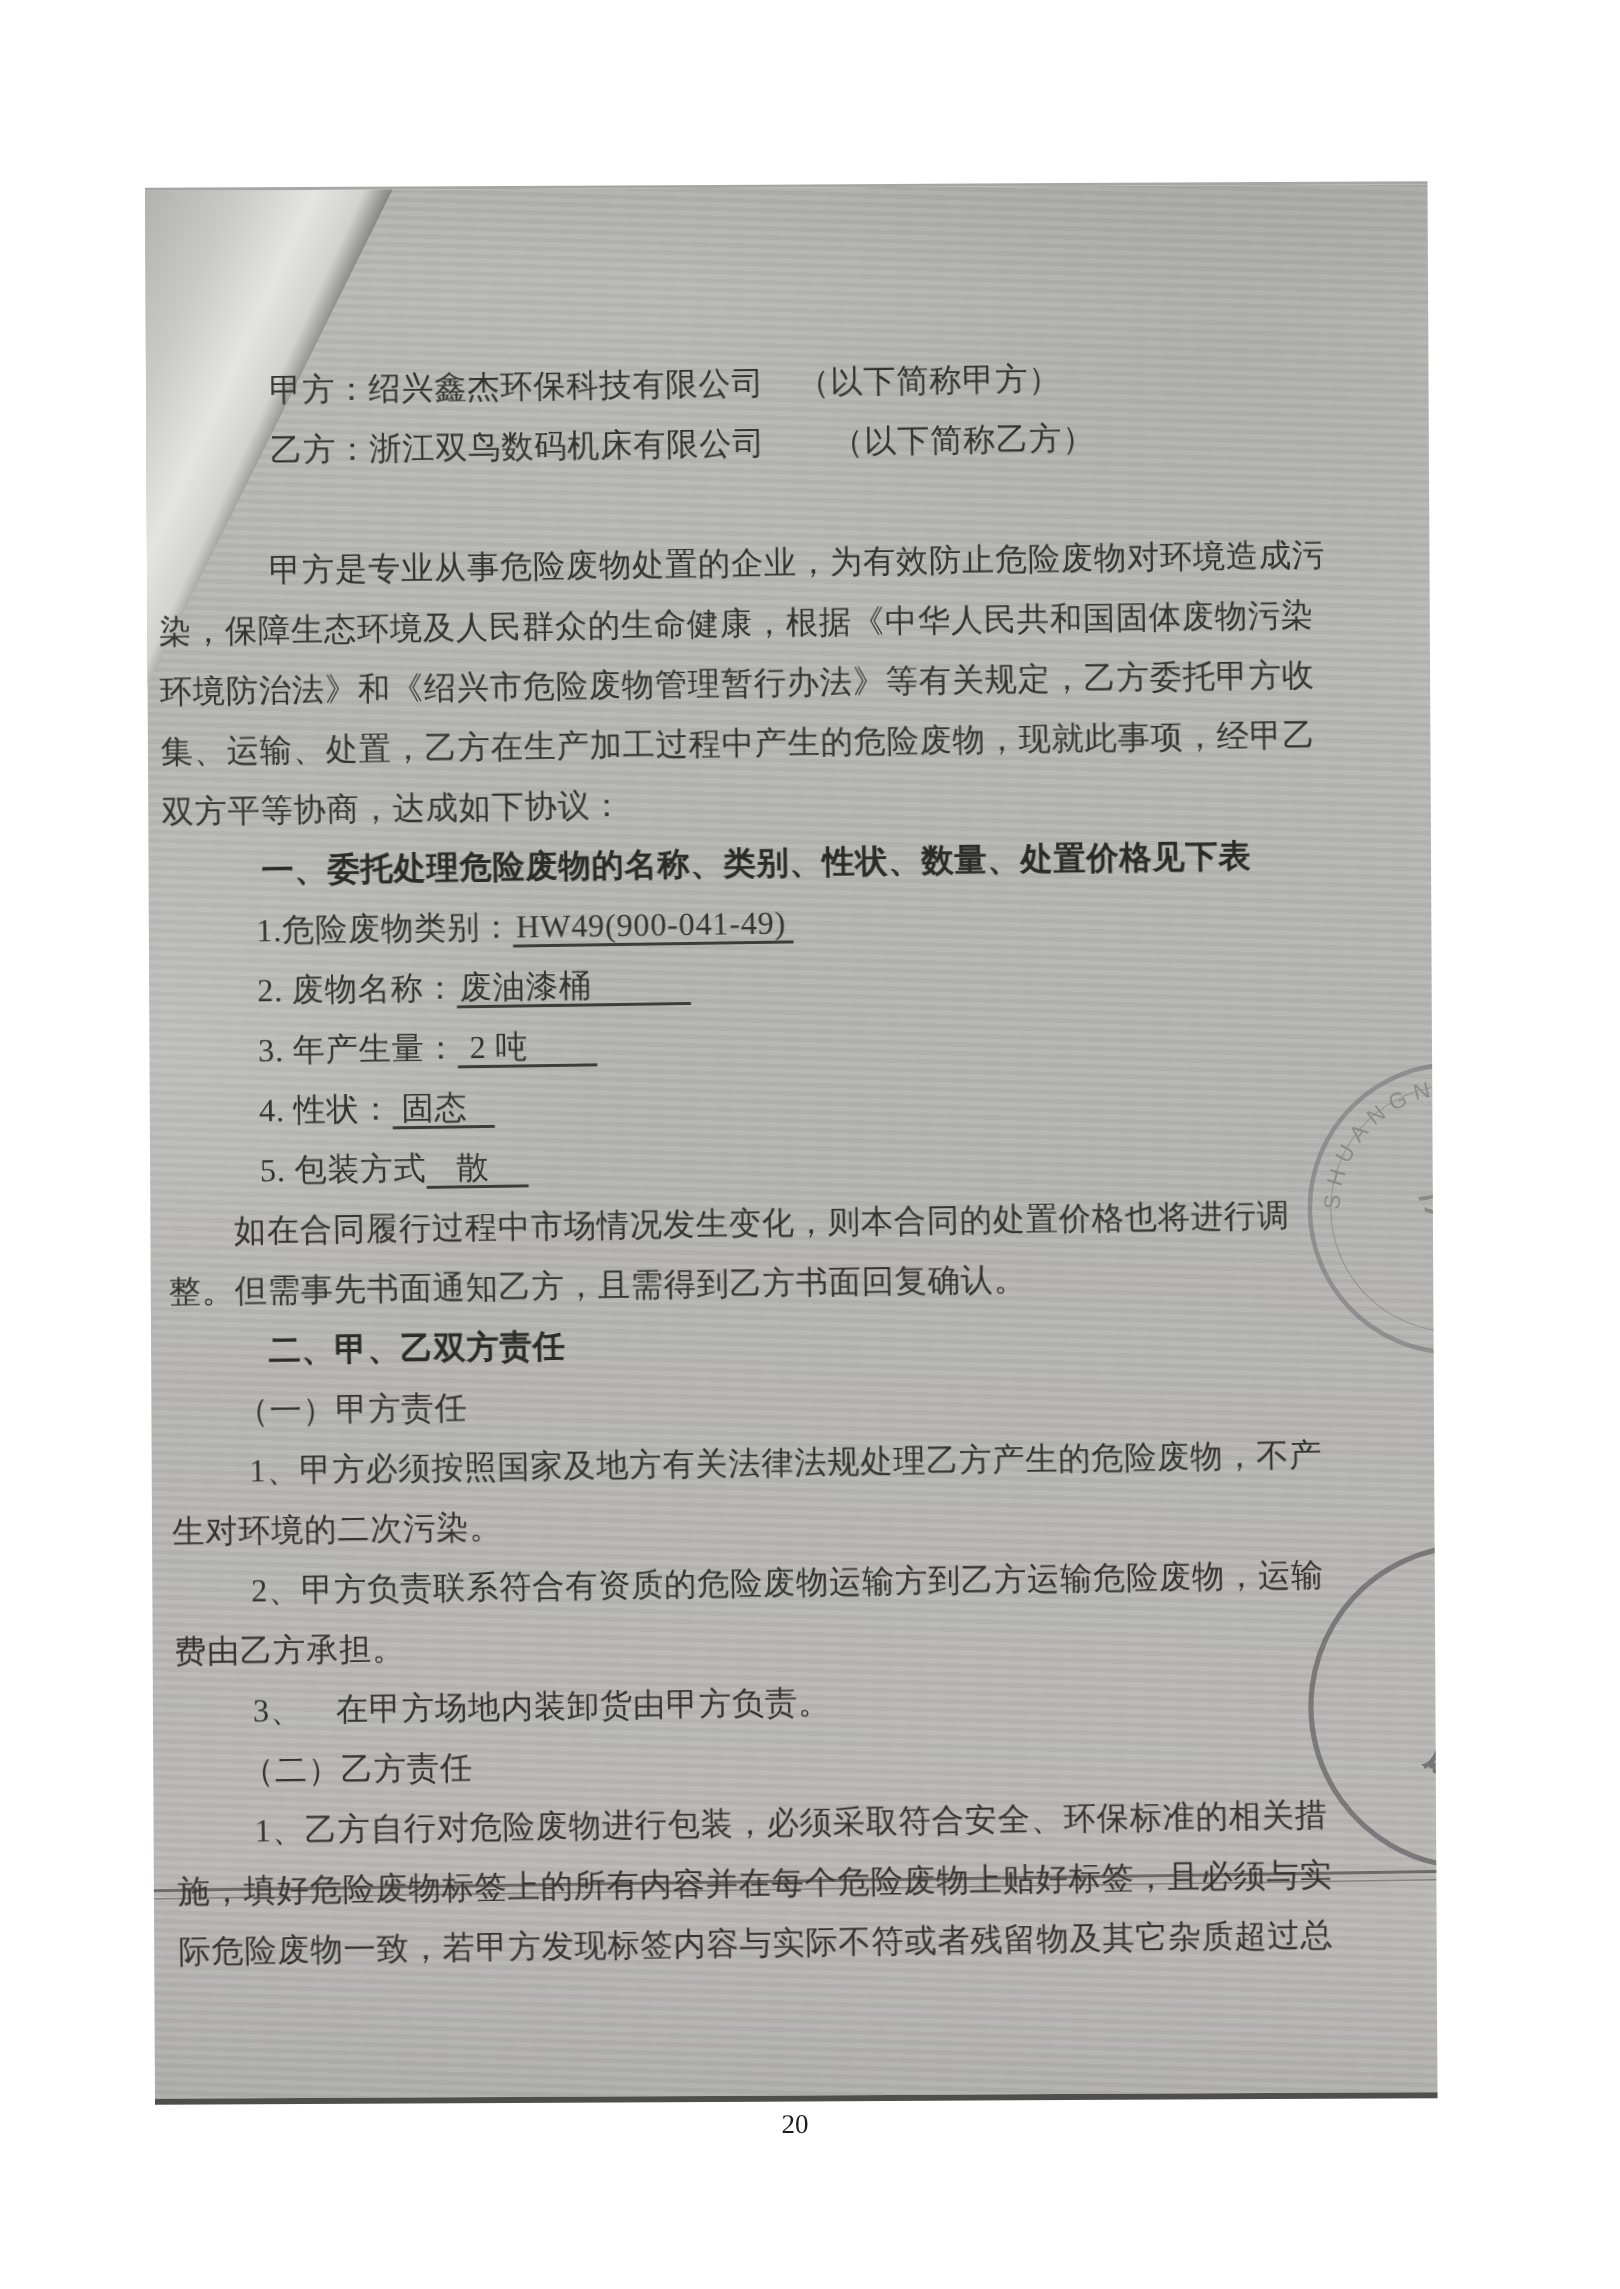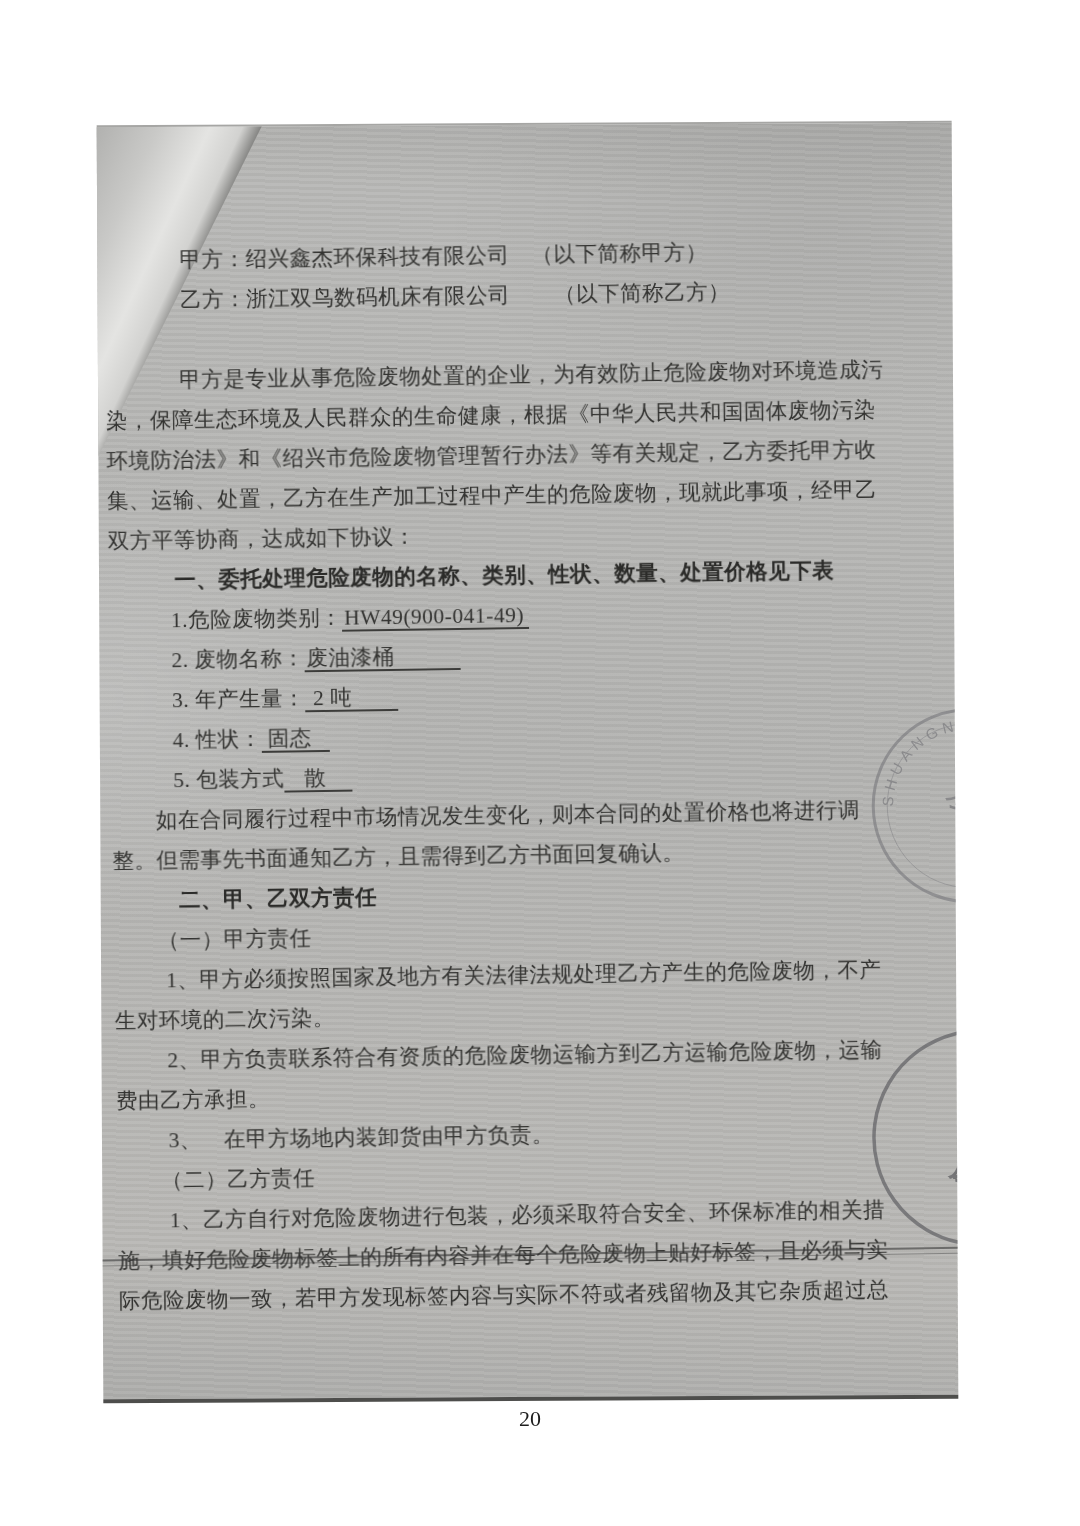--- a/index.html
+++ b/index.html
@@ -60,21 +60,21 @@
   .u3{padding-left:8px;padding-right:46px;}
   .u4{padding-left:6px;padding-right:18px;}
   .u5{padding-left:20px;padding-right:26px;}
   
   .stamp{position:absolute;pointer-events:none;}
   .stamp1{left:768px;top:582px;width:202px;height:202px;opacity:0.5;transform:rotate(-22deg);}
   .stamp2{left:766px;top:902px;width:226px;height:226px;opacity:0.62;transform:rotate(-14deg);}
   
   .pagenum{
     position:absolute;left:0;top:1406px;width:1060px;text-align:center;
-    font-size:22px;color:#1d1d1d;font-family:"Liberation Serif",serif;
+    font-size:18px;color:#1d1d1d;font-family:"Liberation Serif",serif;
   }
 </style>
 </head>
 <body>
 
 <div class="paper">
   <div class="fold"></div>
 
   <div class="doc" id="doc-lines">
       <div class="ln own">甲方：绍兴鑫杰环保科技有限公司　（以下简称甲方）</div>

